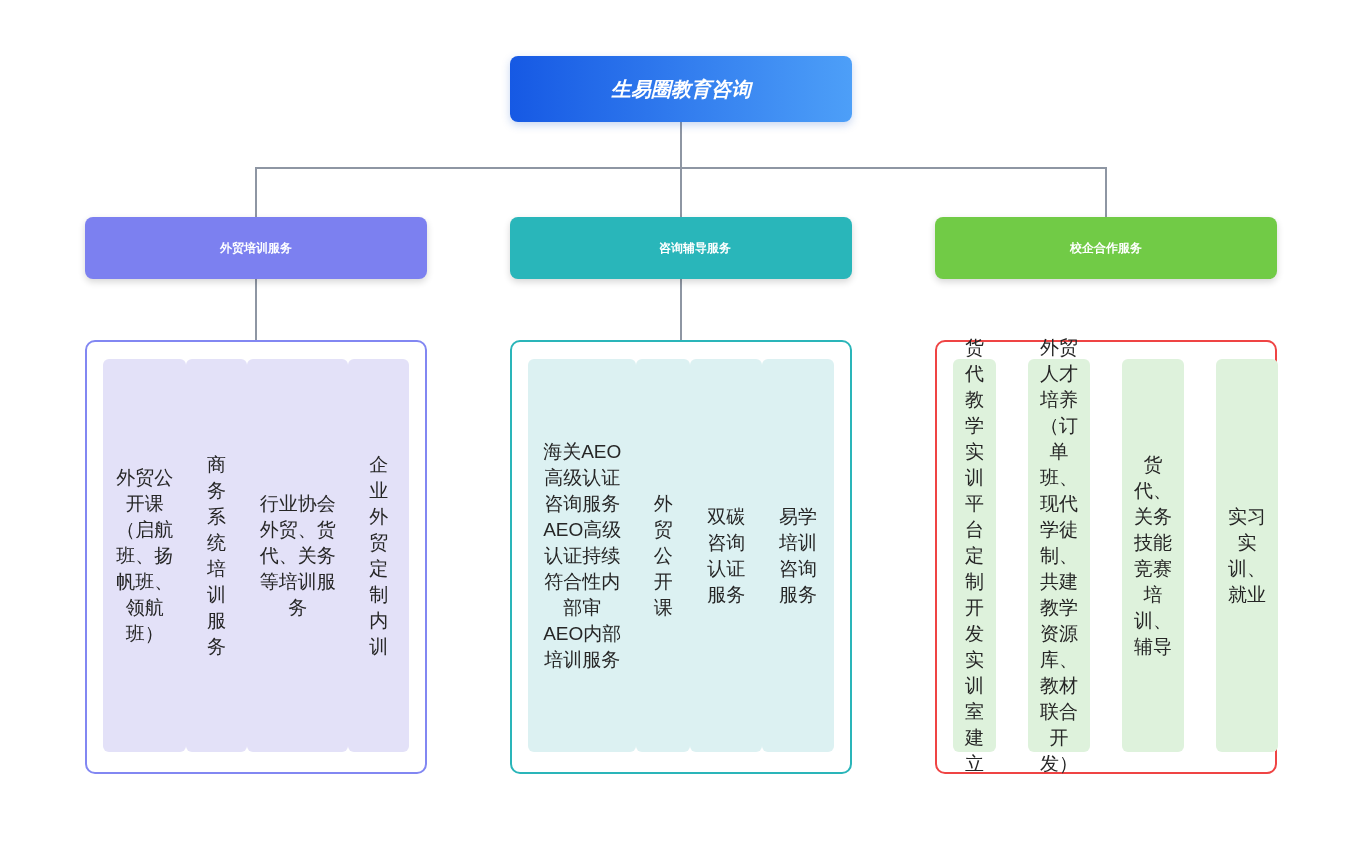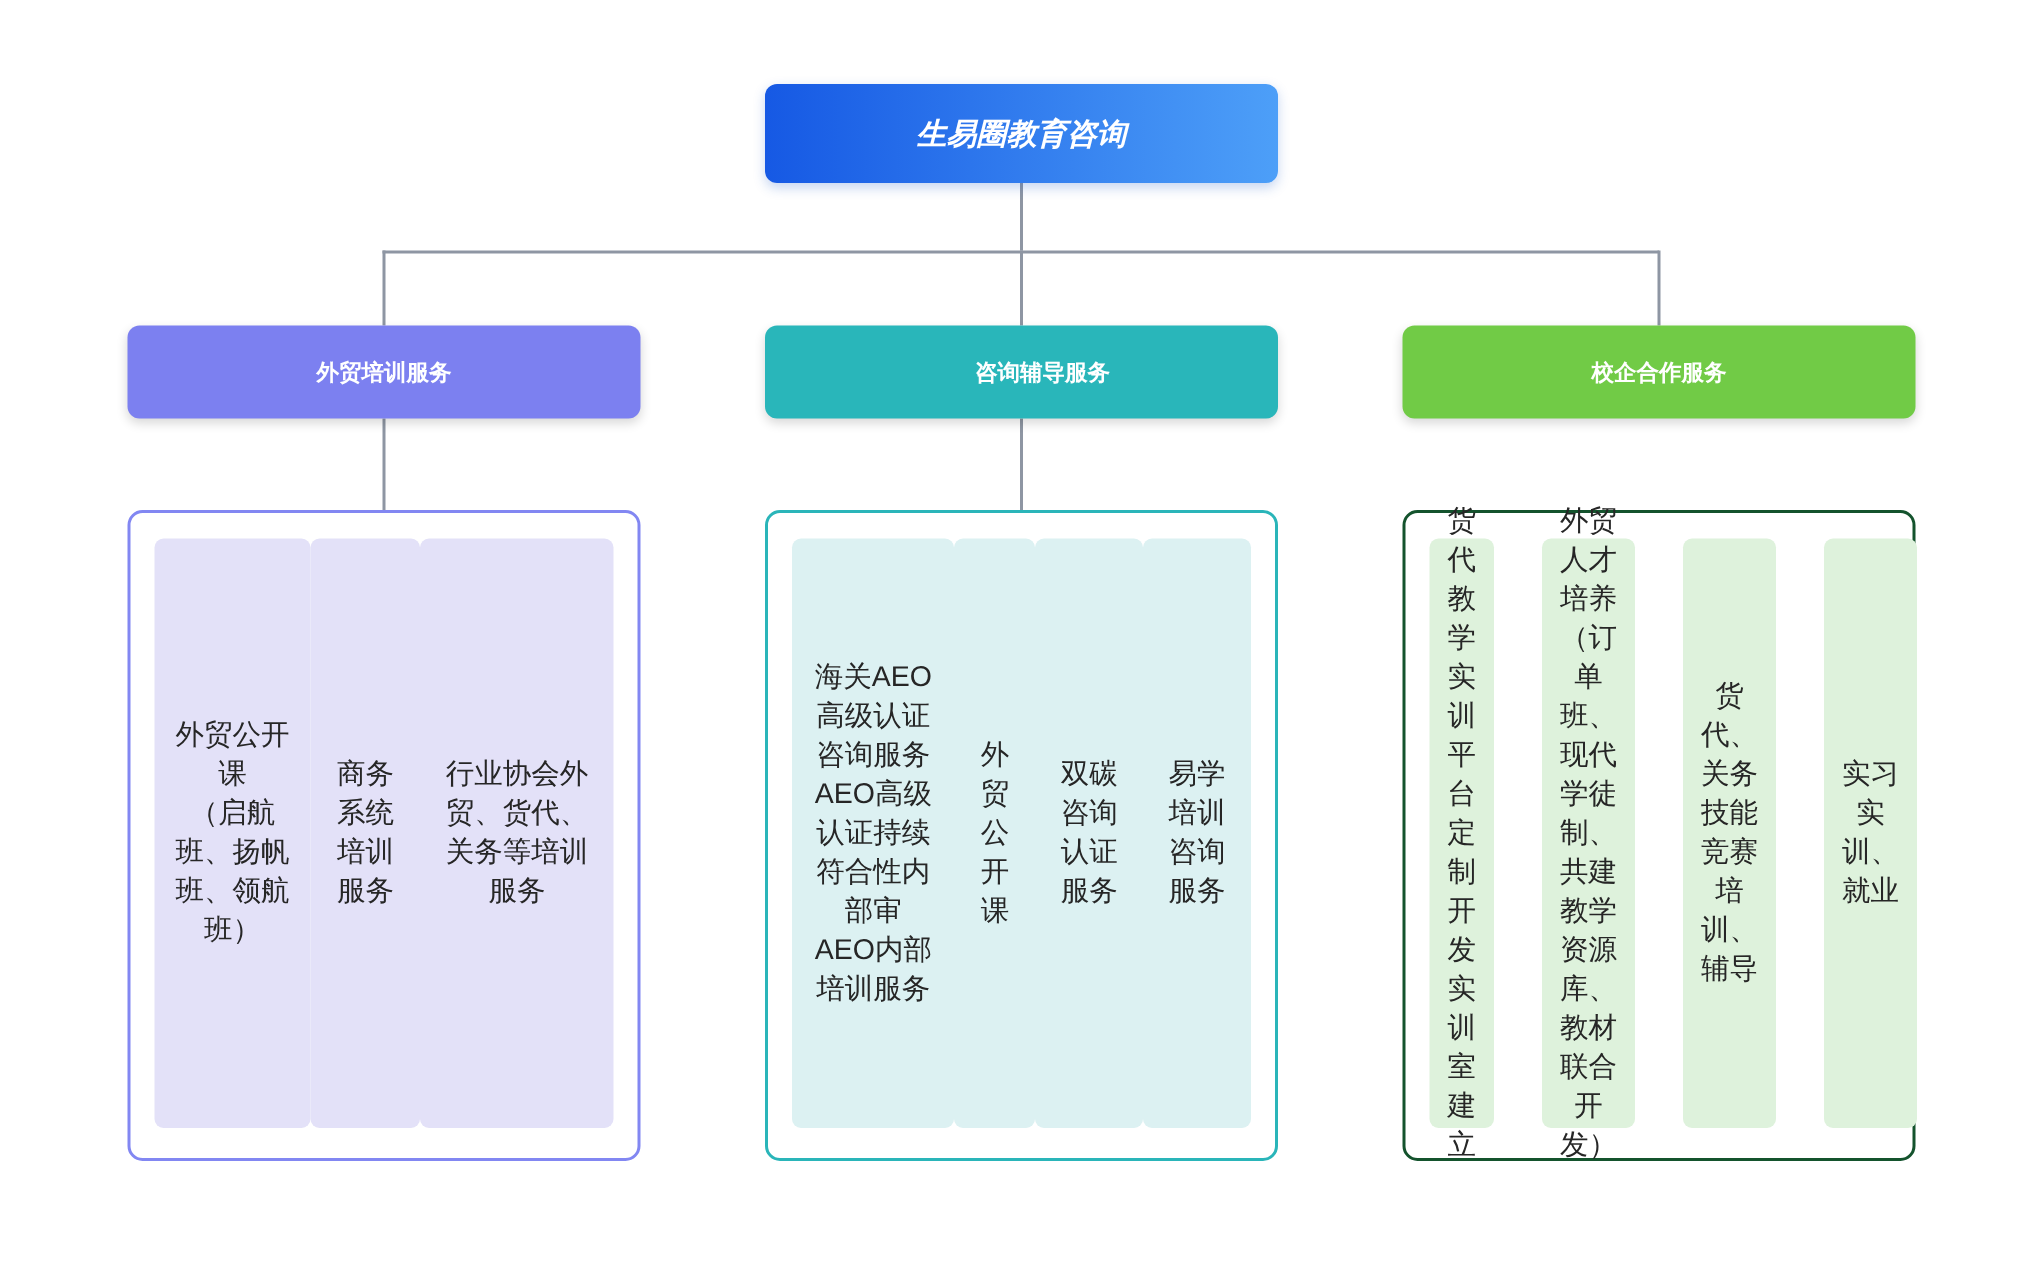--- a/index.html
+++ b/index.html
@@ -29,40 +29,40 @@
     color: #ffffff; font-size: 20px; font-weight: bold;
     box-shadow: 0 3px 8px rgba(30, 90, 200, 0.25);
     font-style: italic;
   }
 
   
   .branch-header {
     position: absolute; top: 217px; width: 342px; height: 62px;
     border-radius: 8px;
     display: flex; align-items: center; justify-content: center;
-    color: #ffffff; font-size: 15px; font-weight: bold;
+    color: #ffffff; font-size: 12px; font-weight: bold;
     box-shadow: 0 3px 7px rgba(0, 0, 0, 0.16);
   }
   .col1 { left: 85px; }
   .col2 { left: 510px; }
   .col3 { left: 935px; }
   .hdr-purple { background: #7c80f0; }
   .hdr-teal   { background: #29b6ba; padding-left: 28px; }
   .hdr-green  { background: #71cb46; }
 
   
   .branch-container {
     position: absolute; top: 340px; width: 342px; height: 434px;
     background: #ffffff; border-radius: 10px;
     padding: 17px 16px 20px 16px;
     display: flex; justify-content: space-between;
   }
   .box-purple { border: 2px solid #8287f2; }
   .box-teal   { border: 2px solid #2ab5b9; }
-  .box-green  { border: 2px solid #14532d; gap: 32px; }
+  .box-green  { border: 2px solid #ef4444; gap: 32px; }
 
   
   .item {
     min-height: 76px; border-radius: 6px;
     display: flex; align-items: center; justify-content: center;
     text-align: center; white-space: pre-line;
     padding: 10px 12px;
     font-size: 19px; line-height: 26px; color: #262626;
   }
   .item-purple { background: #e3e1f8; }
@@ -87,20 +87,21 @@
   </div>
 
   <div class="branch-header col1 hdr-purple">
     <span>外贸培训服务</span>
   </div>
   <div class="branch-container col1 box-purple">
     <div class="item item-purple">外贸公开课
 （启航班、扬帆班、领航班）</div>
     <div class="item item-purple">商务系统培训服务</div>
     <div class="item item-purple">行业协会外贸、货代、关务等培训服务</div>
+    <div class="item item-purple">企业外贸定制内训</div>
   </div>
 
   <div class="branch-header col2 hdr-teal">
     <span>咨询辅导服务</span>
   </div>
   <div class="branch-container col2 box-teal">
     <div class="item item-teal">海关AEO高级认证咨询服务
 AEO高级认证持续符合性内部审
 AEO内部培训服务</div>
     <div class="item item-teal">外贸公开课</div>

